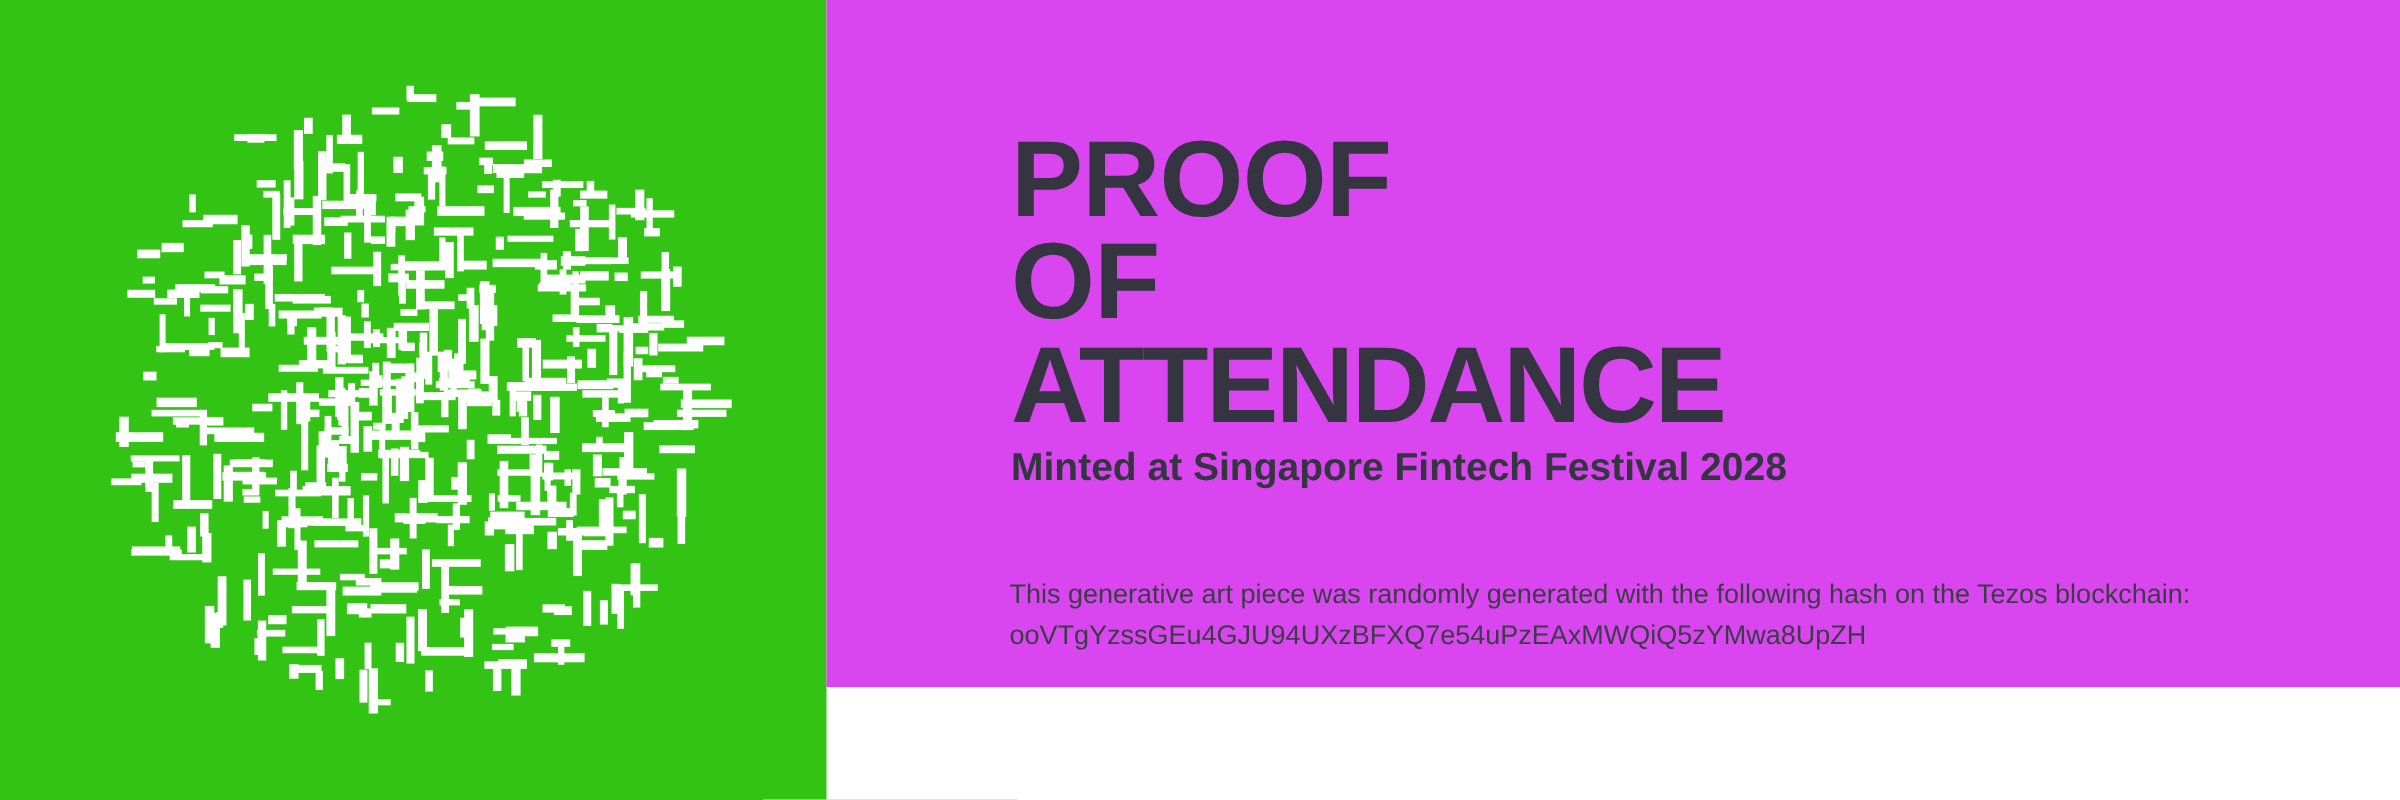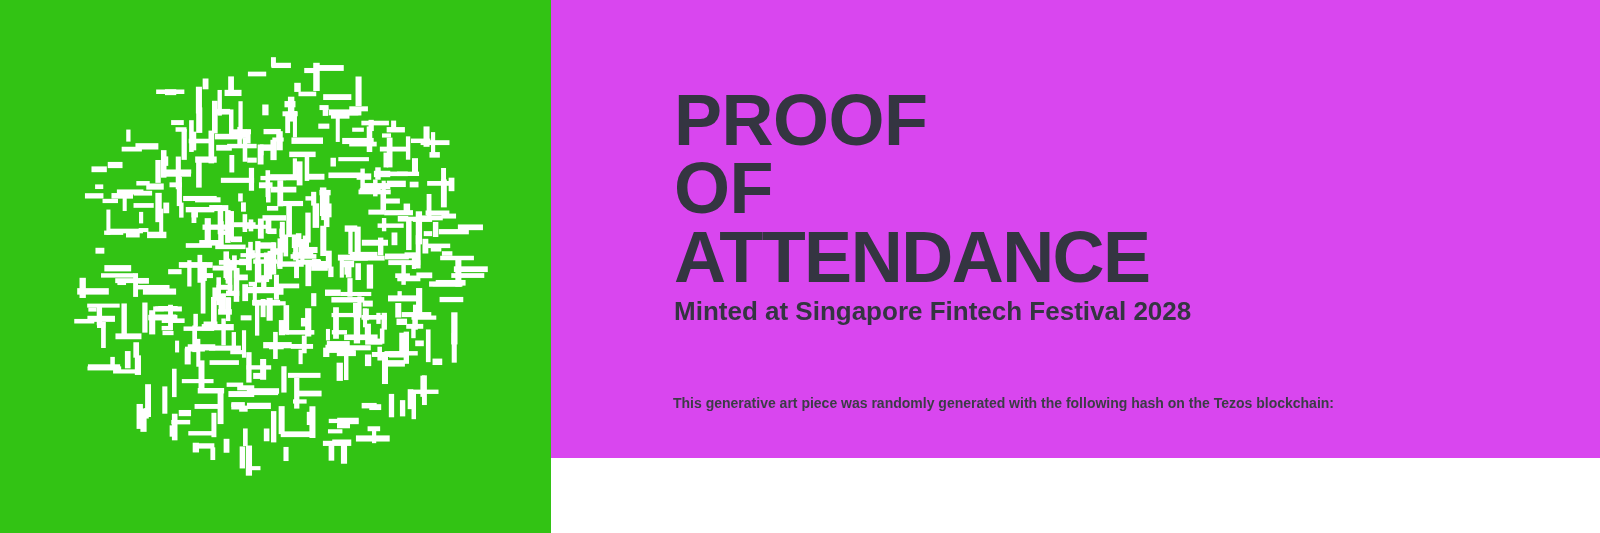--- a/index.html
+++ b/index.html
@@ -83,26 +83,25 @@
 
   .body-block {
     position: absolute;
     left: 122px;
     top: 383px;
     width: 900px;
   }
   .body-line {
     display: block;
     font-family: "Liberation Sans", sans-serif;
-    font-weight: bold;
-    font-size: 14px;
+    font-weight: normal;
+    font-size: 18px;
     line-height: 1.5;
     color: #3c3c46;
     white-space: nowrap;
-    margin-top: 10px;
   }
 </style>
 </head>
 <body>
 
 <div class="certificate">
 
   <div class="art-panel">
     <svg class="art-canvas" id="art-canvas" viewBox="0 0 551 533" aria-hidden="true">
         <rect x="377.98" y="237.59" width="5.40" height="17.84" fill="#ffffff"></rect>
@@ -633,16 +632,17 @@
     <div class="title-block">
       <span class="title-line line-proof">PROOF</span>
       <span class="title-line line-of">OF</span>
       <span class="title-line line-attendance">ATTENDANCE</span>
     </div>
 
     <div class="subtitle">Minted at Singapore Fintech Festival 2028</div>
 
     <div class="body-block">
       <span class="body-line">This generative art piece was randomly generated with the following hash on the Tezos blockchain:</span>
+      <span class="body-line">ooVTgYzssGEu4GJU94UXzBFXQ7e54uPzEAxMWQiQ5zYMwa8UpZH</span>
     </div>
 
   </div>
 </div>
 
 </body></html>

